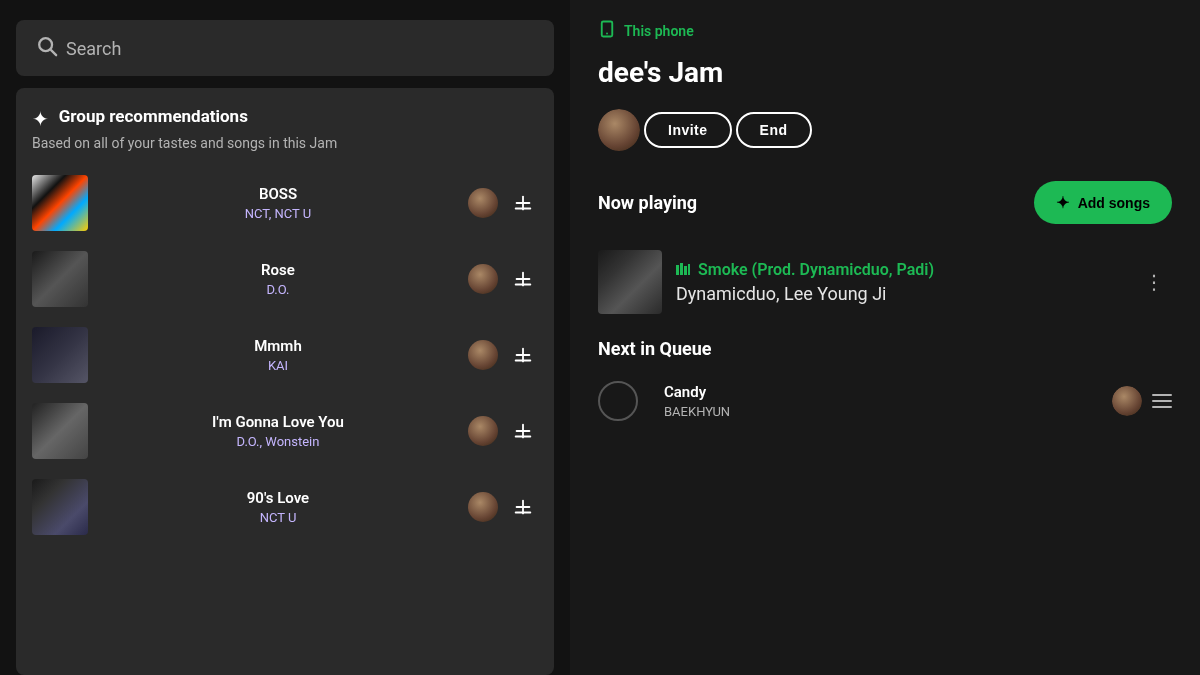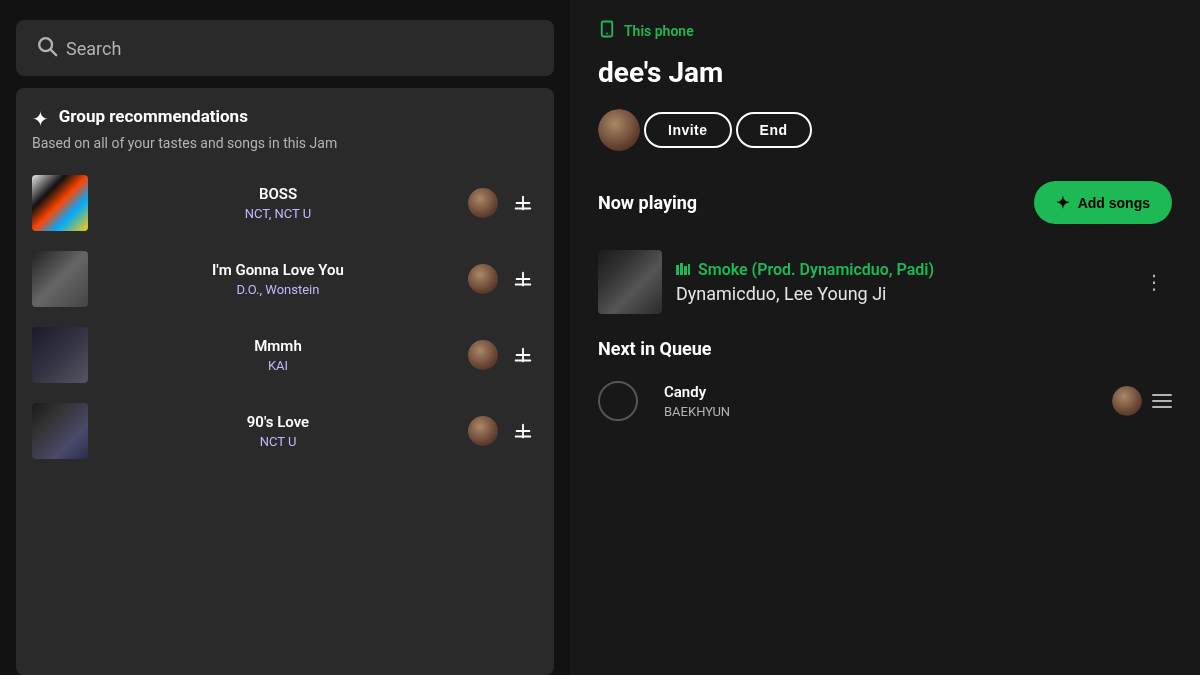--- a/index.html
+++ b/index.html
@@ -388,28 +388,27 @@
           <div class="add-queue-btn">
             <svg width="22" height="22" viewBox="0 0 24 24" fill="none" stroke="#fff" stroke-width="2" stroke-linecap="round">
               <line x1="12" y1="5" x2="12" y2="19"></line>
               <line x1="5" y1="12" x2="19" y2="12"></line>
               <line x1="4" y1="18" x2="20" y2="18"></line>
             </svg>
           </div>
         </div>
       </div>
 
-
       <div class="song-item">
         <div class="song-thumb">
-          <div class="album-igly"></div>
+          <div class="album-rose"></div>
         </div>
         <div class="song-info">
-          <div class="song-title">I'm Gonna Love You</div>
-          <div class="song-artist">D.O., Wonstein</div>
+          <div class="song-title">Rose</div>
+          <div class="song-artist">D.O.</div>
         </div>
         <div class="song-actions">
           <div class="avatar-small">
               <div class="av-fill-2"></div>
             </div>
           <div class="add-queue-btn">
             <svg width="22" height="22" viewBox="0 0 24 24" fill="none" stroke="#fff" stroke-width="2" stroke-linecap="round">
               <line x1="12" y1="5" x2="12" y2="19"></line>
               <line x1="5" y1="12" x2="19" y2="12"></line>
               <line x1="4" y1="18" x2="20" y2="18"></line>
@@ -435,40 +434,62 @@
               <line x1="12" y1="5" x2="12" y2="19"></line>
               <line x1="5" y1="12" x2="19" y2="12"></line>
               <line x1="4" y1="18" x2="20" y2="18"></line>
             </svg>
           </div>
         </div>
       </div>
 
       <div class="song-item">
         <div class="song-thumb">
-          <div class="album-nct"></div>
+          <div class="album-igly"></div>
         </div>
         <div class="song-info">
-          <div class="song-title">90's Love</div>
-          <div class="song-artist">NCT U</div>
+          <div class="song-title">I'm Gonna Love You</div>
+          <div class="song-artist">D.O., Wonstein</div>
         </div>
         <div class="song-actions">
           <div class="avatar-small">
               <div class="av-fill-2"></div>
             </div>
           <div class="add-queue-btn">
             <svg width="22" height="22" viewBox="0 0 24 24" fill="none" stroke="#fff" stroke-width="2" stroke-linecap="round">
               <line x1="12" y1="5" x2="12" y2="19"></line>
               <line x1="5" y1="12" x2="19" y2="12"></line>
               <line x1="4" y1="18" x2="20" y2="18"></line>
             </svg>
           </div>
         </div>
       </div>
 
+      <div class="song-item">
+        <div class="song-thumb">
+          <div class="album-nct"></div>
+        </div>
+        <div class="song-info">
+          <div class="song-title">90's Love</div>
+          <div class="song-artist">NCT U</div>
+        </div>
+        <div class="song-actions">
+          <div class="avatar-small">
+              <div class="av-fill-2"></div>
+            </div>
+          <div class="add-queue-btn">
+            <svg width="22" height="22" viewBox="0 0 24 24" fill="none" stroke="#fff" stroke-width="2" stroke-linecap="round">
+              <line x1="12" y1="5" x2="12" y2="19"></line>
+              <line x1="5" y1="12" x2="19" y2="12"></line>
+              <line x1="4" y1="18" x2="20" y2="18"></line>
+            </svg>
+          </div>
+        </div>
+      </div>
+
     </div>
   </div>
 </div>
 
 <div class="right-panel">
 
   <div class="device-indicator">
     <span class="device-icon">
       <svg width="18" height="18" viewBox="0 0 24 24" fill="none" stroke="#1db954" stroke-width="2.5" stroke-linecap="round" stroke-linejoin="round">
         <rect x="5" y="2" width="14" height="20" rx="2" ry="2"></rect>

